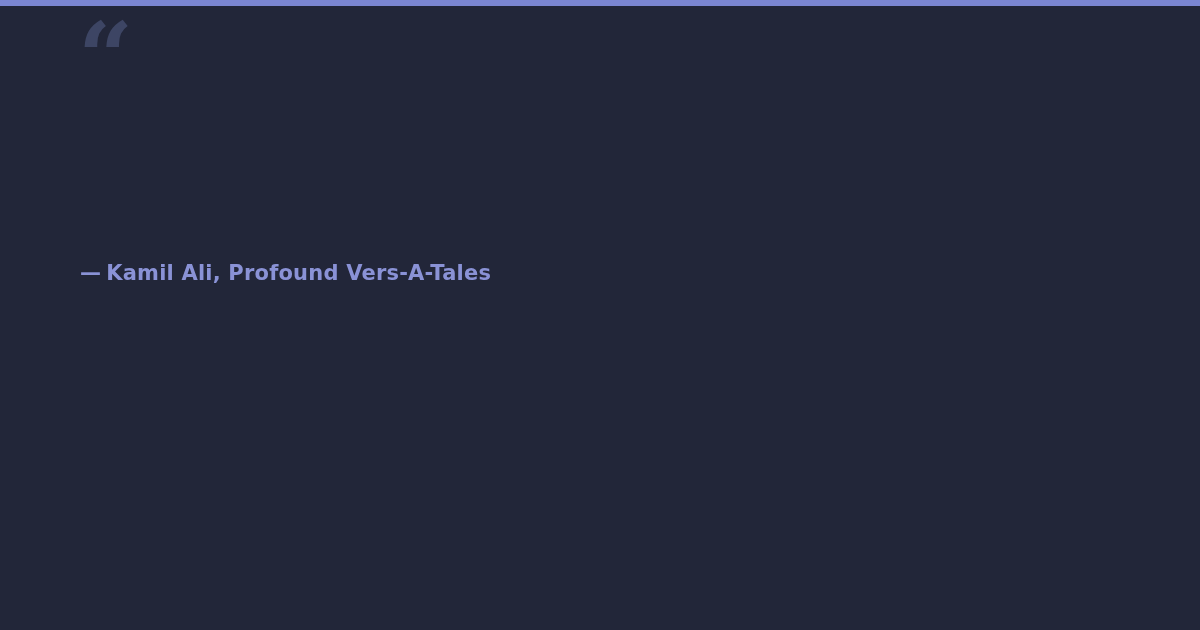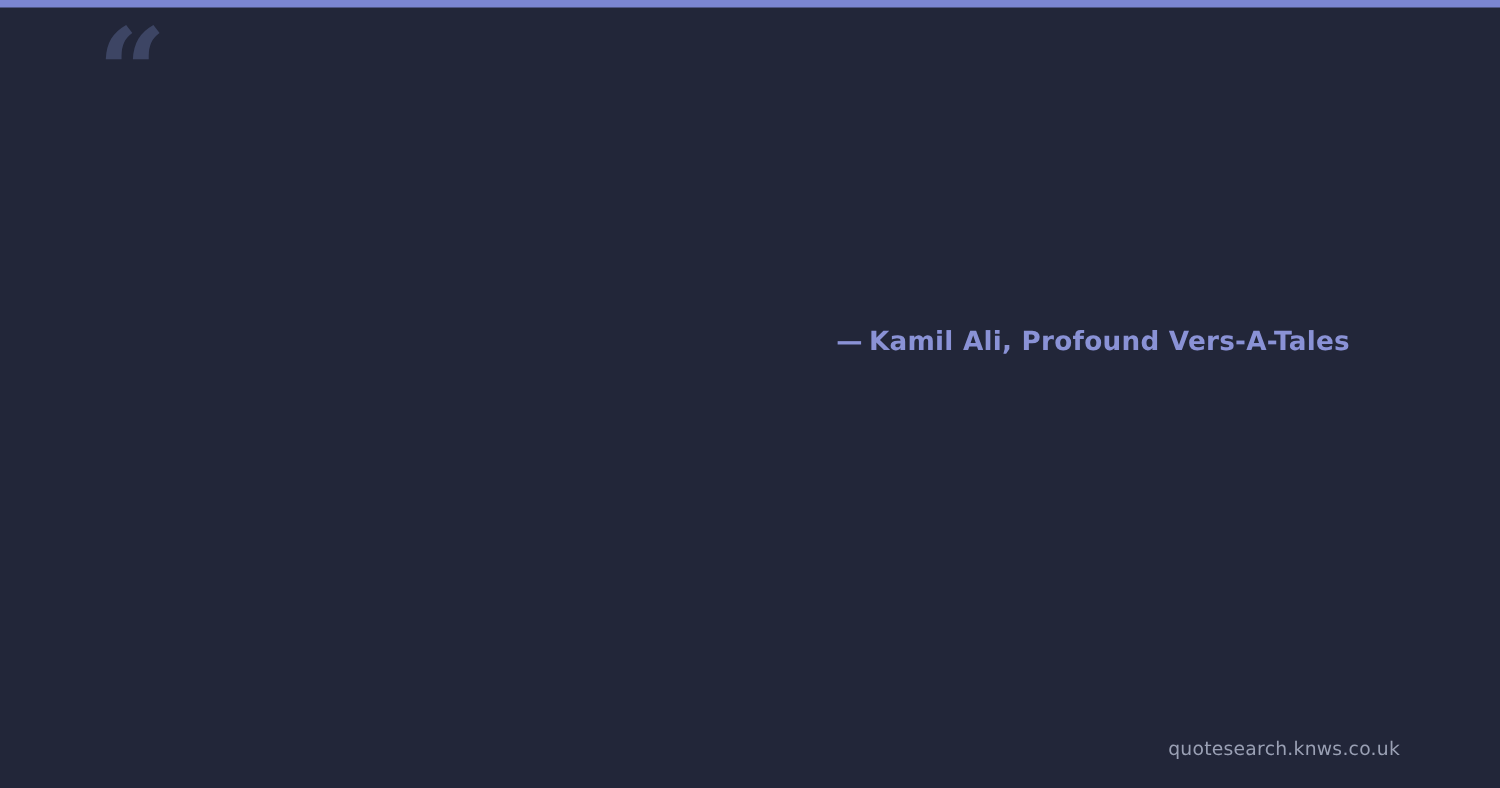--- a/index.html
+++ b/index.html
@@ -59,21 +59,20 @@
     max-width: 950px;
   }
   .attribution {
     margin-top: 28px;
     font-family: "DejaVu Sans", sans-serif;
     font-size: 21px;
     line-height: 26px;
     font-weight: 700;
     color: #8a92d6;
     letter-spacing: 0.2px;
-    text-align: right;
   }
   .attribution .dash {
     margin-right: 5px;
   }
   .footer {
     position: absolute;
     right: 80px;
     bottom: 22px;
     font-family: "DejaVu Sans", sans-serif;
     font-size: 15px;
@@ -94,15 +93,14 @@
 
   <div class="content">
 
 
     <div class="attribution">
       <span class="dash">—</span><span>Kamil Ali, Profound Vers-A-Tales</span>
     </div>
 
   </div>
 
-  <div class="footer">quotesearch.knws.co.uk</div>
 
 </div>
 
 </body></html>

